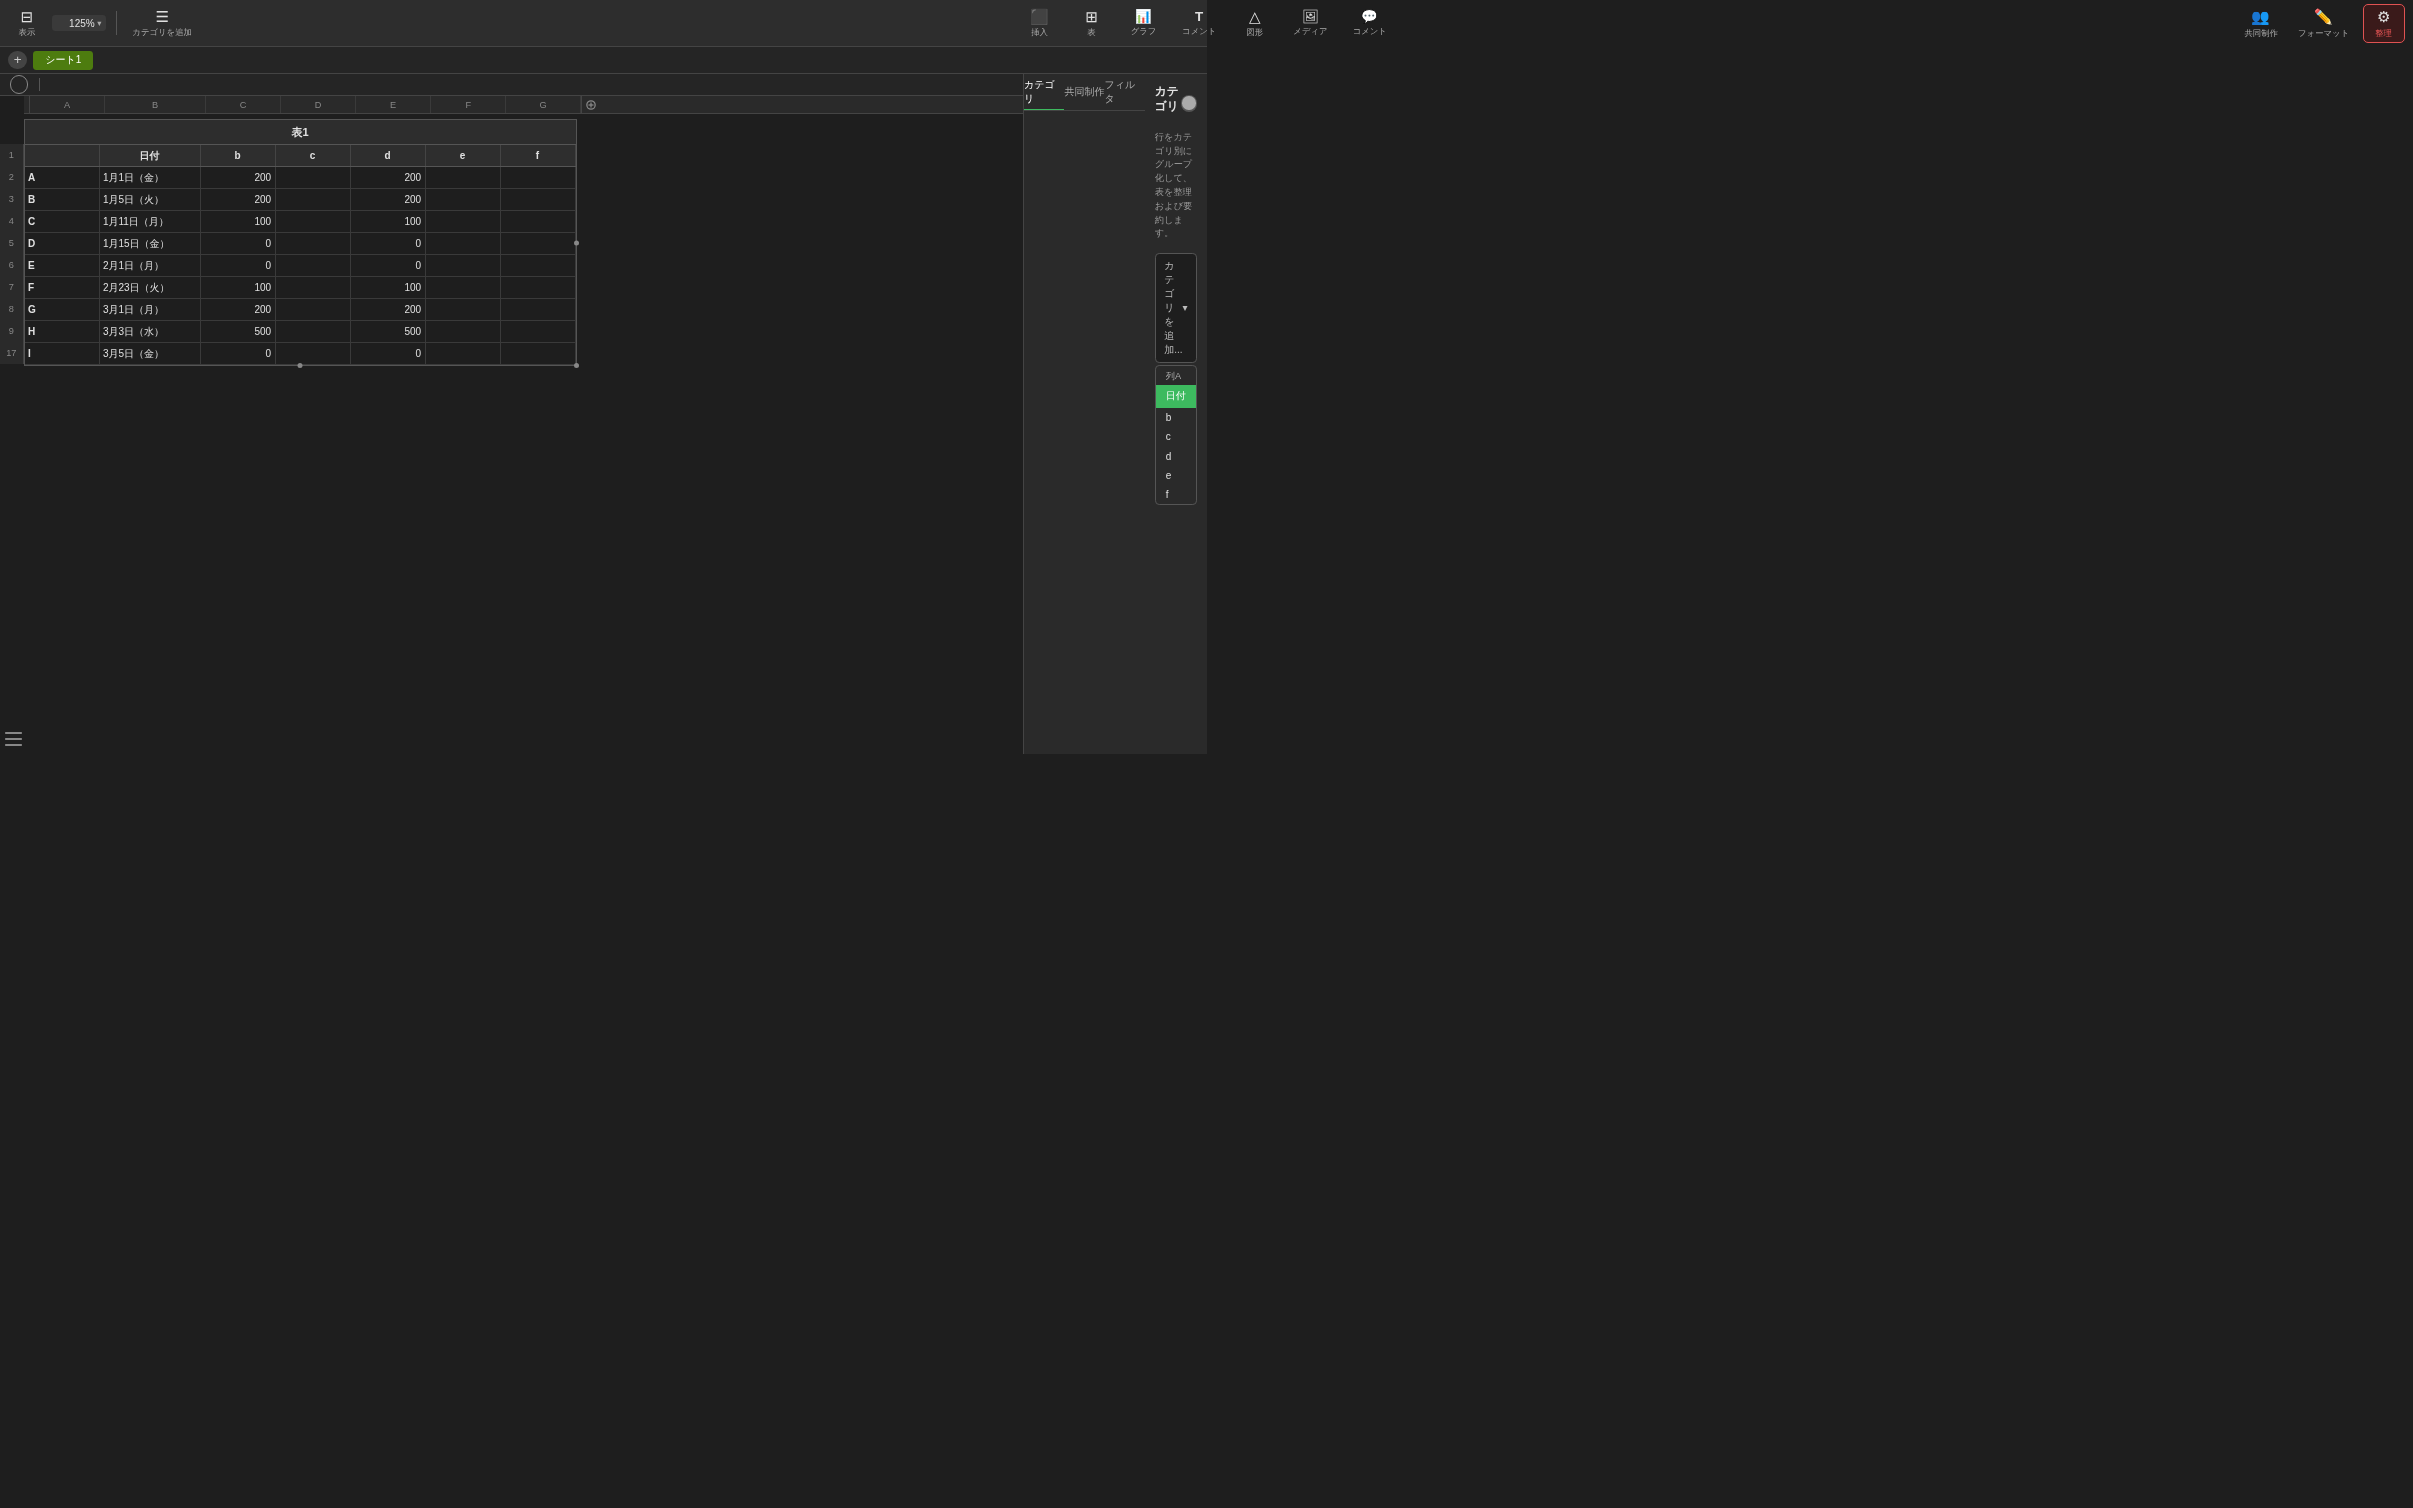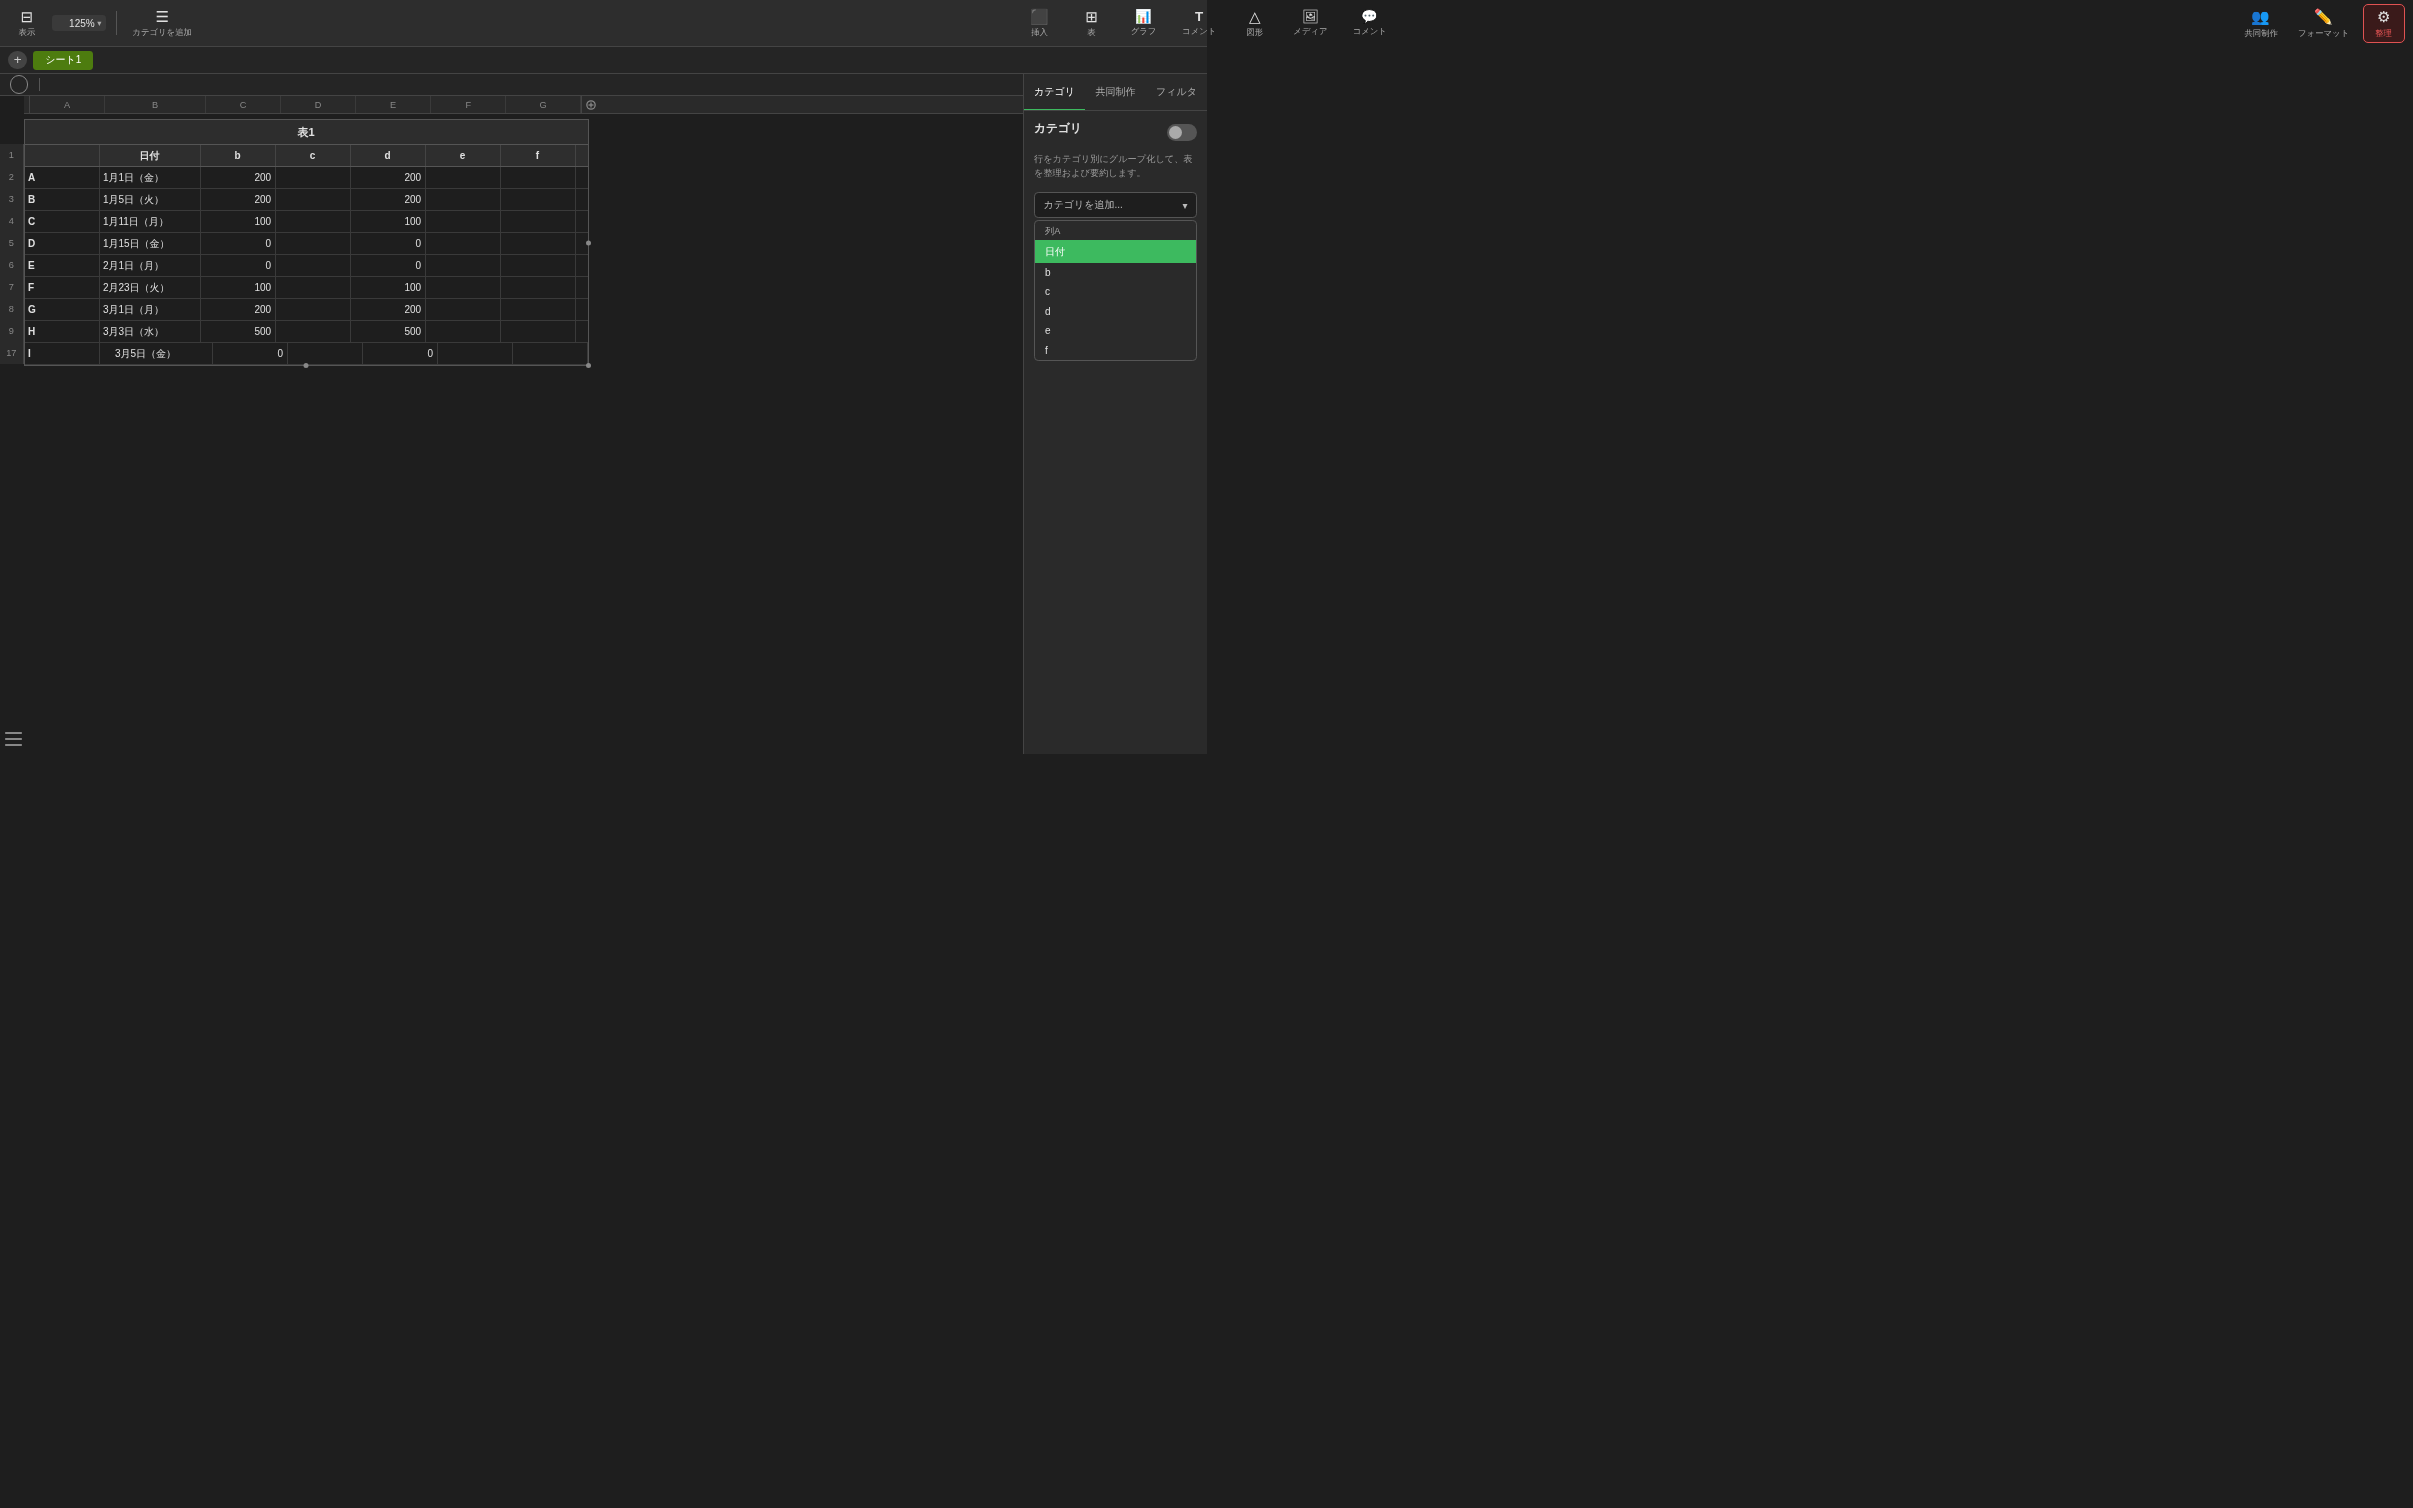--- a/index.html
+++ b/index.html
@@ -209,21 +209,20 @@
       font-size: 8.4px;
       color: #aaa;
     }
 
     
     .side-panel {
       width: 184px;
       background: #2a2a2a;
       border-left: 0.8px solid #444;
       display: flex;
-      flex-direction: column;
     }
     .side-panel-tabs {
       display: flex;
       height: 37px;
       border-bottom: 0.8px solid #444;
       align-items: center;
     }
     .side-tab {
       flex: 1;
       display: flex;
@@ -546,21 +545,21 @@
             <div class="cell" style="width:101px;">3月3日（水）</div>
             <div class="cell right-align" style="width:75px;">500</div>
             <div class="cell" style="width:75px;"></div>
             <div class="cell right-align" style="width:75px;">500</div>
             <div class="cell" style="width:75px;"></div>
             <div class="cell" style="width:75px;"></div>
           </div>
 
           <div style="display:flex;height:22px;border-bottom:0.8px solid #3a3a3a;position:relative;">
             <div class="cell" style="width:75px;font-weight:600;">I</div>
-            <div class="cell" style="width:101px;margin-left:12px;">3月5日（金）</div>
+            <div class="cell" style="width:101px;">3月5日（金）</div>
             <div class="cell right-align" style="width:75px;">0</div>
             <div class="cell" style="width:75px;"></div>
             <div class="cell right-align" style="width:75px;">0</div>
             <div class="cell" style="width:75px;"></div>
             <div class="cell" style="width:75px;"></div>
 
             <div style="position:absolute;bottom:-3.4px;left:50%;transform:translateX(-50%);width:5px;height:5px;background:#888;border-radius:50%;"></div>
             <div style="position:absolute;bottom:-3.4px;right:-3.4px;width:5px;height:5px;background:#888;border-radius:50%;"></div>
           </div>
 

